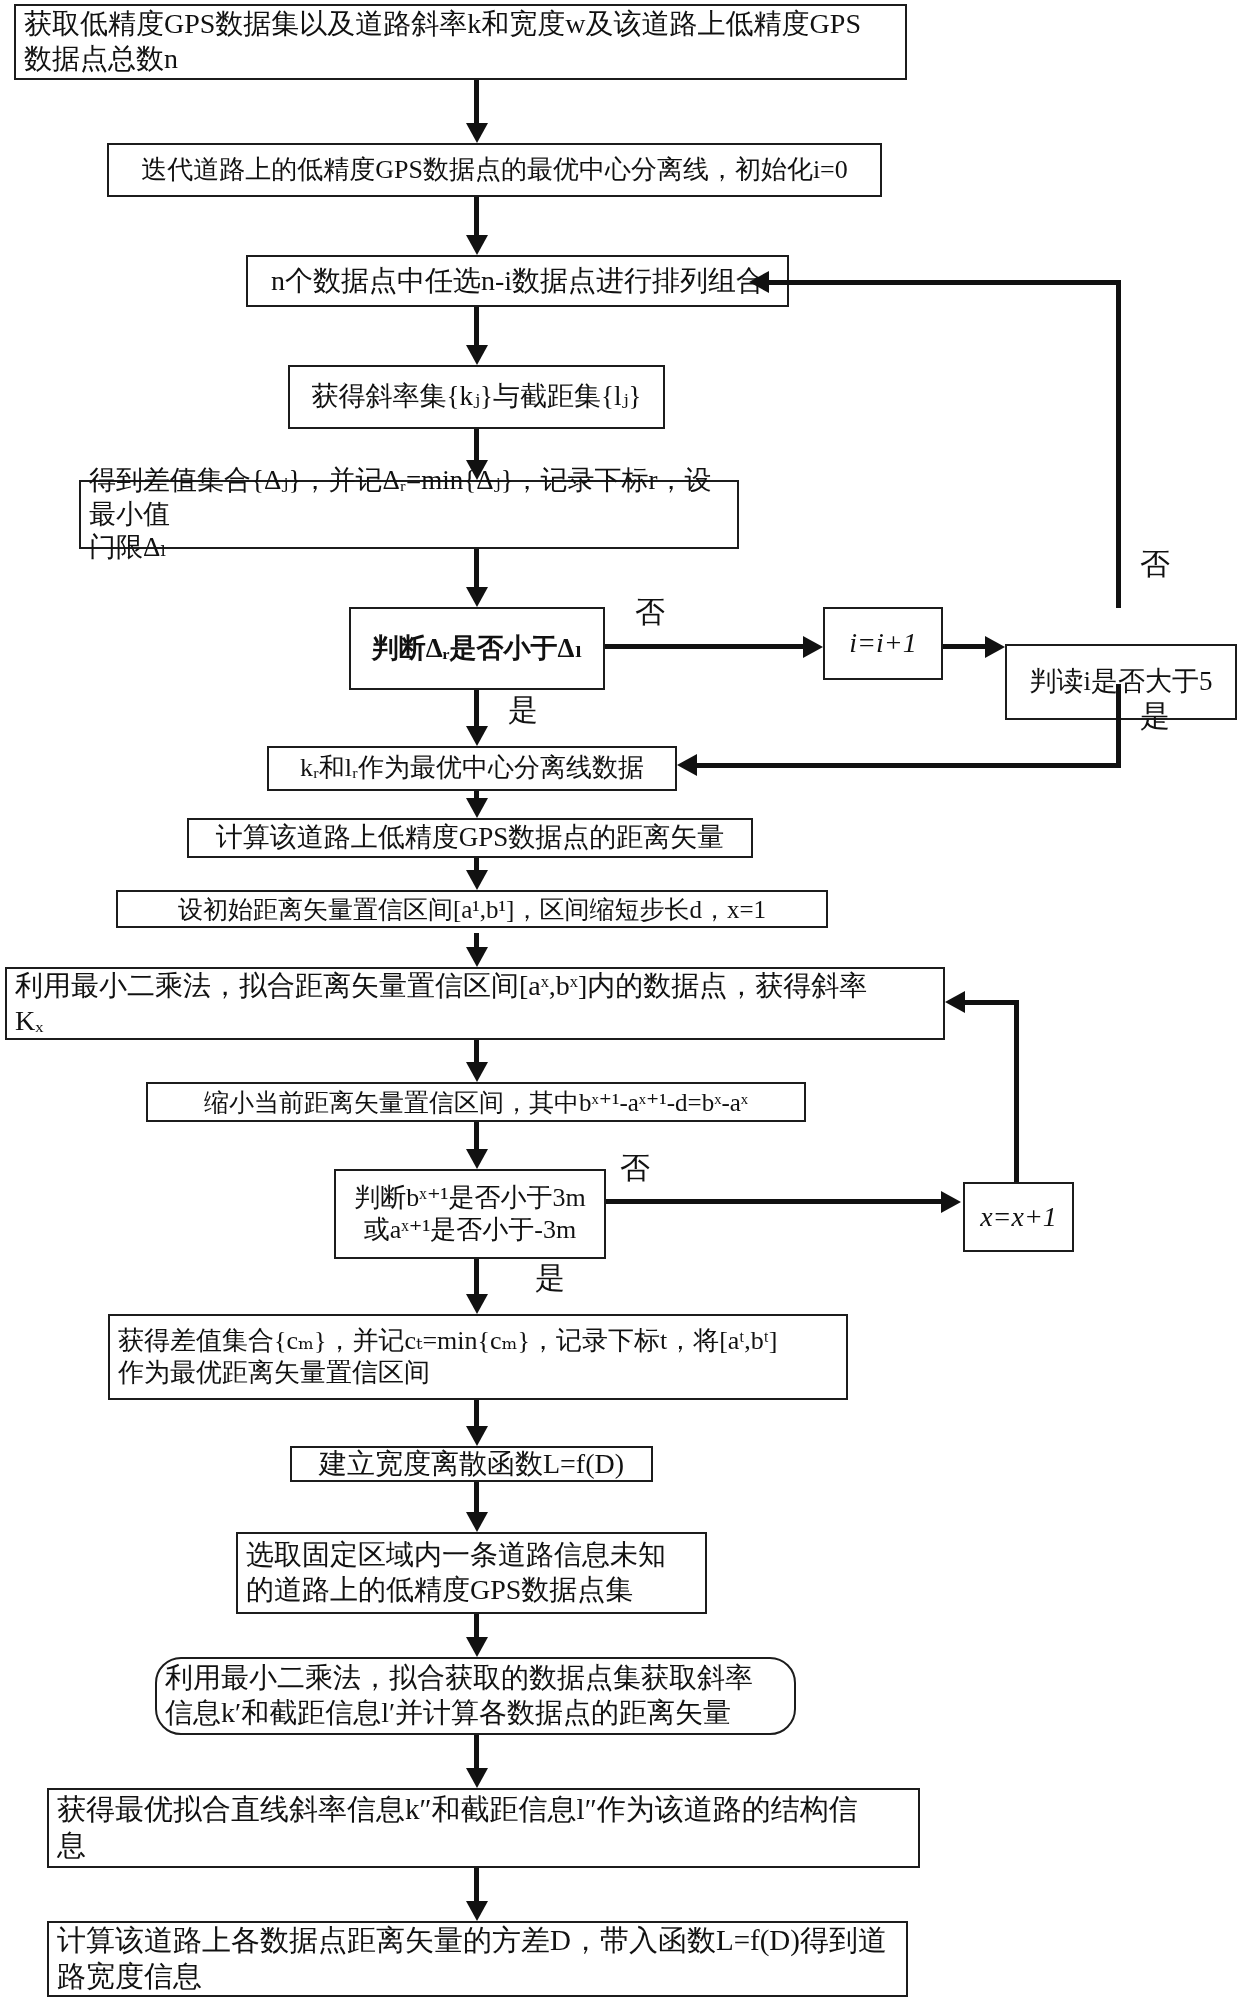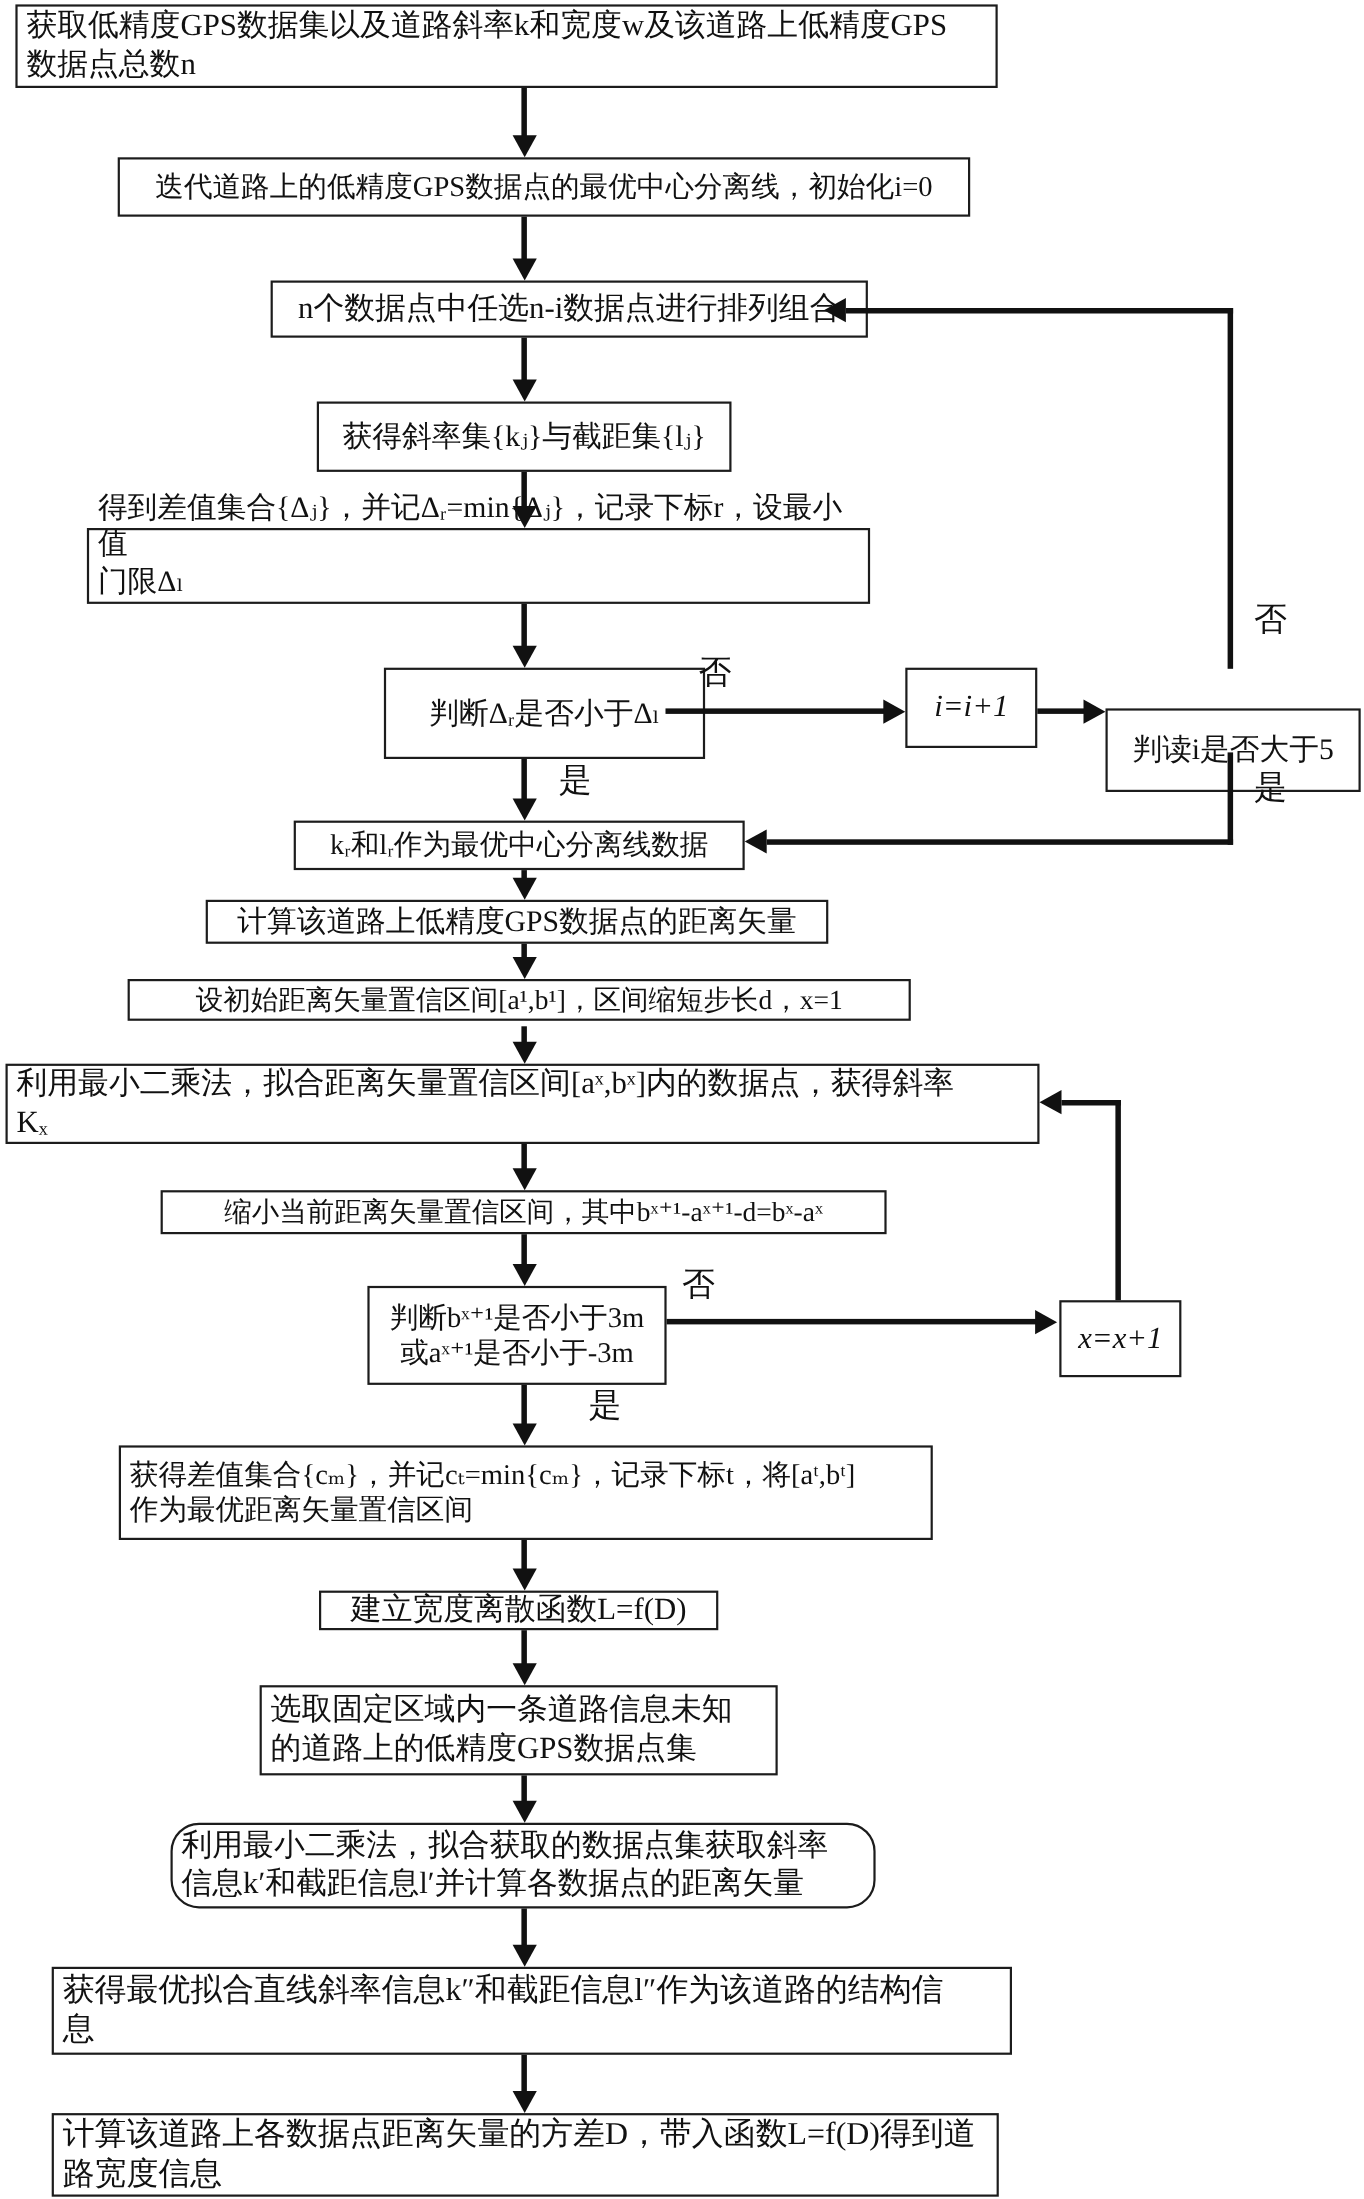--- a/index.html
+++ b/index.html
@@ -38,26 +38,26 @@
   </div>
 
   <div class="node c" style="left:206px;top:255px;width:543px;height:52px;margin-left:40px;">
     <span class="ln">n个数据点中任选n-i数据点进行排列组合</span>
   </div>
 
   <div class="node c" style="left:288px;top:365px;width:377px;height:64px;font-size:27px;">
     <span class="ln">获得斜率集{kⱼ}与截距集{lⱼ}</span>
   </div>
 
-  <div class="node" style="left:79px;top:480px;width:712px;height:69px;font-size:27px;justify-content:flex-end;">
+  <div class="node" style="left:79px;top:480px;width:660px;height:69px;font-size:27px;">
     <span class="ln">得到差值集合{Δⱼ}，并记Δᵣ=min{Δⱼ}，记录下标r，设最小值</span>
     <span class="ln">门限Δₗ</span>
   </div>
 
-  <div class="node c" style="left:349px;top:607px;width:292px;height:83px;font-size:27px;">
+  <div class="node c" style="left:349px;top:607px;width:256px;height:83px;font-size:27px;font-weight:bold;">
     <span class="ln">判断Δᵣ是否小于Δₗ</span>
   </div>
 
   <div class="node c it" style="left:823px;top:607px;width:120px;height:73px;align-items:center;">
     <span class="ln">i=i+1</span>
   </div>
 
   <div class="node c" style="left:1005px;top:608px;width:232px;height:76px;font-size:27px;margin-top:36px;">
     <span class="ln">判读i是否大于5</span>
   </div>

